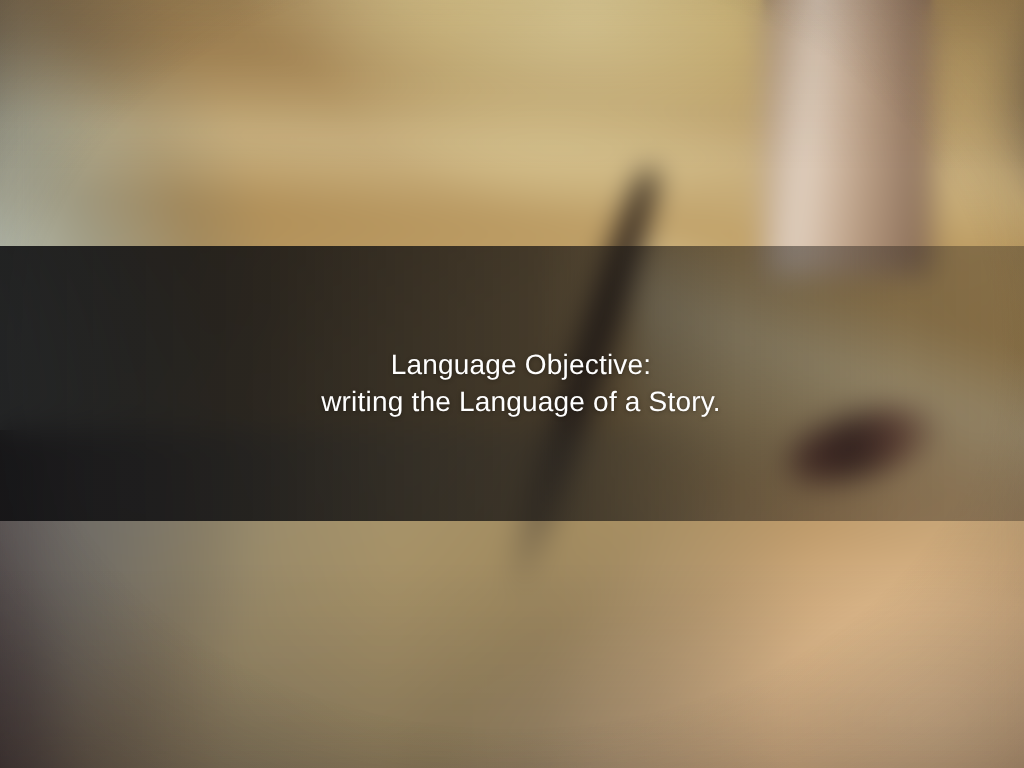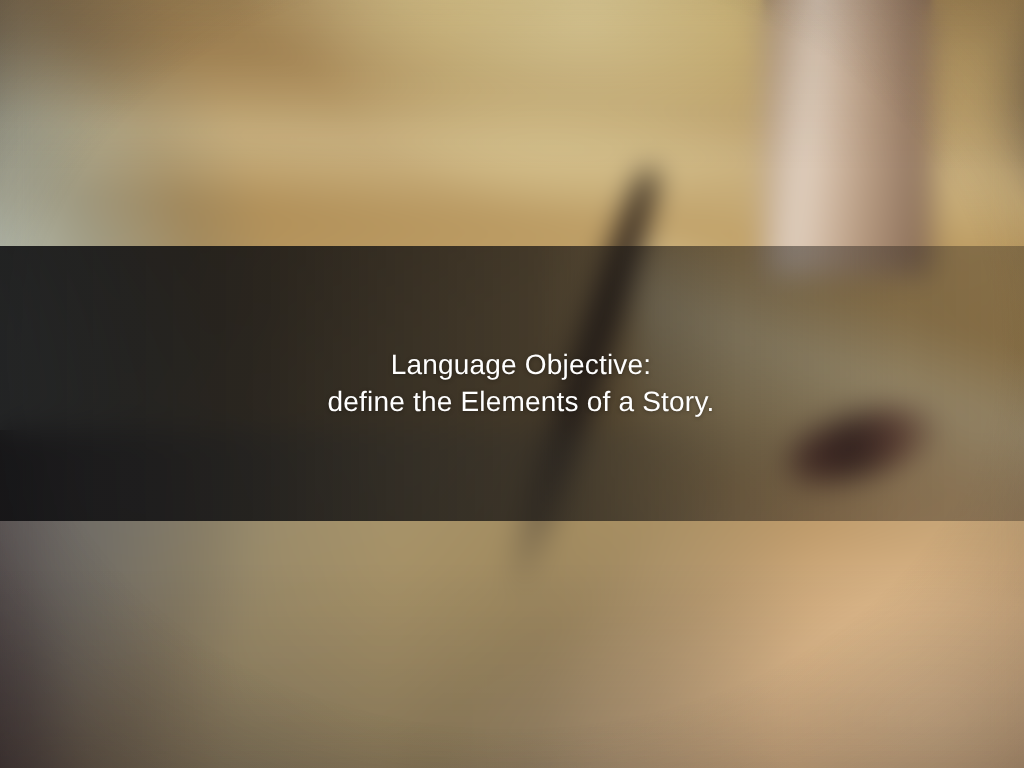--- a/index.html
+++ b/index.html
@@ -222,17 +222,17 @@
   <div class="bg-layer" id="bg-shoulder"></div>
   <div id="bg-fabric"></div>
   <div class="bg-layer" id="bg-shadowleft"></div>
   <div class="bg-layer" id="bg-blur"></div>
   <div class="bg-layer" id="bg-grade"></div>
   <div class="bg-layer" id="bg-vignette"></div>
 
   <div id="caption-band">
     <div id="caption-text" style="font-size: 28px;">
       <span class="caption-line">Language Objective:</span>
-      <span class="caption-line">define the Elements of a Story.</span>
+      <span class="caption-line">writing the Language of a Story.</span>
     </div>
   </div>
 
 </div>
 
 </body></html>

